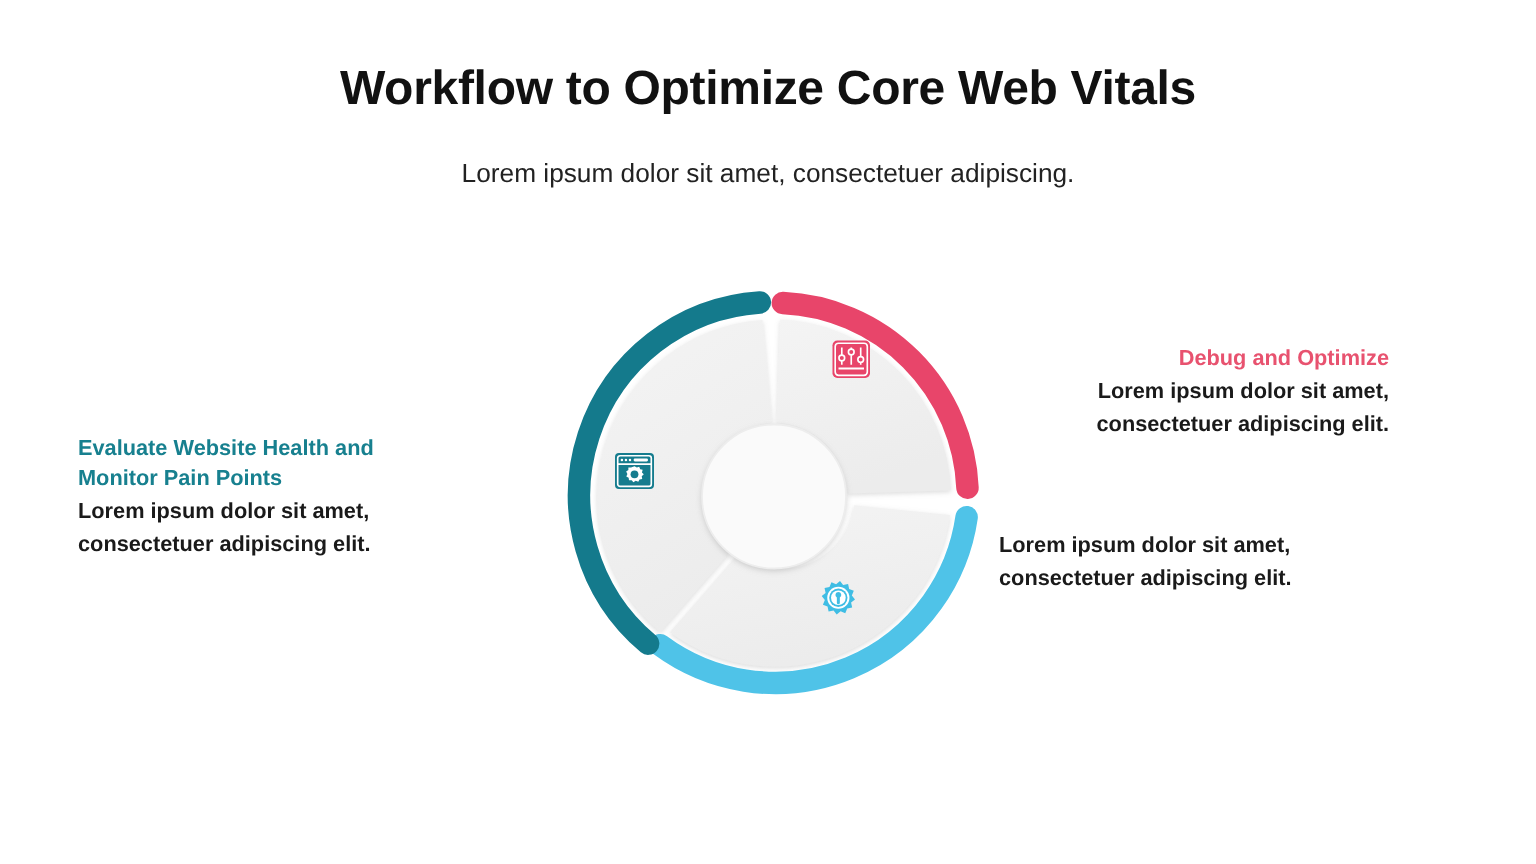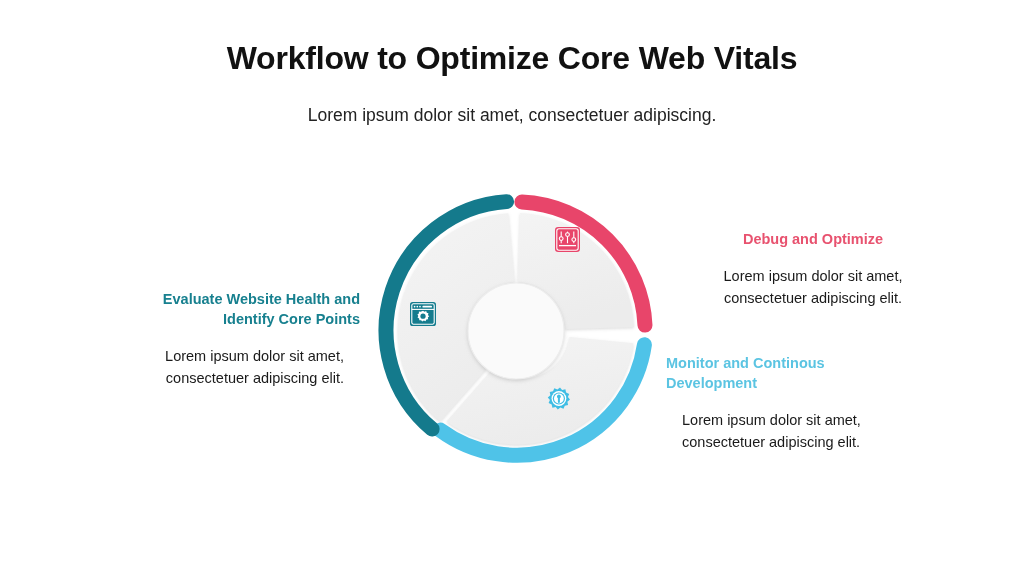--- a/index.html
+++ b/index.html
@@ -69,29 +69,29 @@
   
   .callout { position: absolute; }
   .callout-title {
     font-size: 14.5px;
     font-weight: bold;
     line-height: 20px;
     margin: 0 0 1px 0;
   }
   .callout-body {
     font-size: 14.5px;
-    font-weight: normal;
+    font-weight: bold;
     color: #1a1a1a;
     line-height: 22px;
-    margin: 16px;
-  }
-
-  #callout-debug      { left: 668px; top: 229px; width: 290px; text-align: center; }
+    margin: 0;
+  }
+
+  #callout-debug      { left: 636px; top: 229px; width: 290px; text-align: right; }
   #callout-monitor    { left: 666px; top: 353px; width: 290px; text-align: left; }
-  #callout-evaluate   { left: 68px;  top: 289px; width: 292px; text-align: right; }
+  #callout-evaluate   { left: 52px;  top: 289px; width: 292px; text-align: left; }
 </style>
 </head>
 <body>
 
 <div id="stage">
 
   <div id="header">
     <h1 id="page-title">Workflow to Optimize Core Web Vitals</h1>
     <p id="page-subtitle">Lorem ipsum dolor sit amet, consectetuer adipiscing.</p>
   </div>
@@ -188,34 +188,30 @@
 
   <div class="callout" id="callout-debug">
     <p class="callout-title" style="color:#E8526F">Debug and Optimize</p>
     <p class="callout-body">
       <span>Lorem ipsum dolor sit amet,</span><br>
       <span>consectetuer adipiscing elit.</span>
     </p>
   </div>
 
   <div class="callout" id="callout-monitor">
-    <p class="callout-title" style="color:#5BC4E2">
-      <span>Monitor and Continous</span><br>
-      <span>Development</span>
-    </p>
     <p class="callout-body">
       <span>Lorem ipsum dolor sit amet,</span><br>
       <span>consectetuer adipiscing elit.</span>
     </p>
   </div>
 
   <div class="callout" id="callout-evaluate">
     <p class="callout-title" style="color:#17808F">
       <span>Evaluate Website Health and</span><br>
-      <span>Identify Core Points</span>
+      <span>Monitor Pain Points</span>
     </p>
     <p class="callout-body">
       <span>Lorem ipsum dolor sit amet,</span><br>
       <span>consectetuer adipiscing elit.</span>
     </p>
   </div>
 
 </div>
 
 </body></html>

